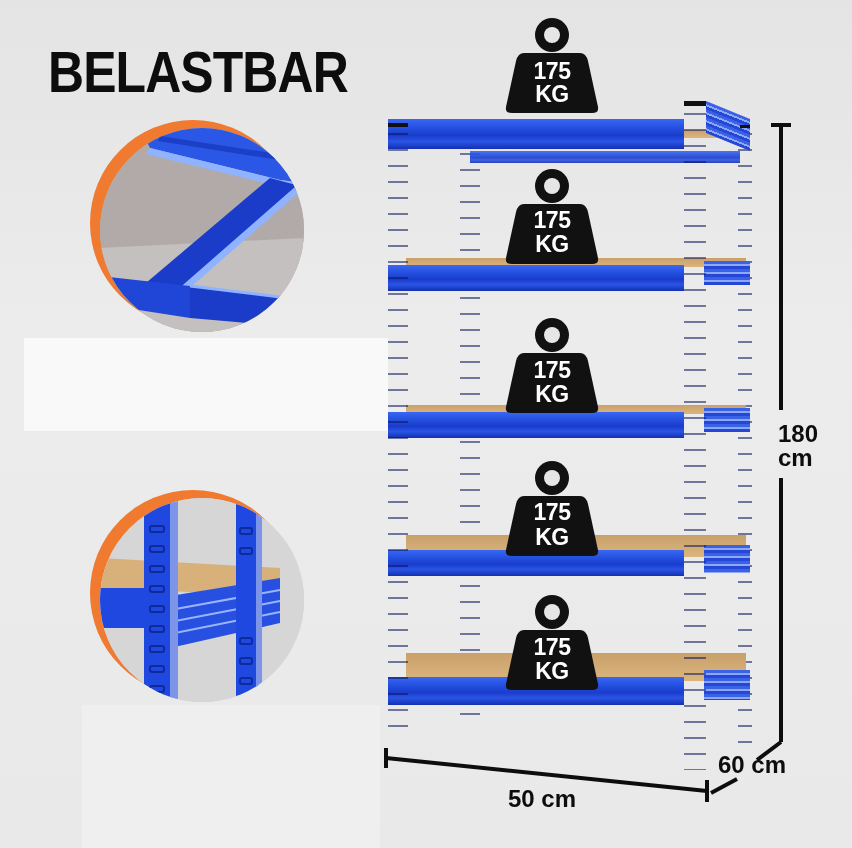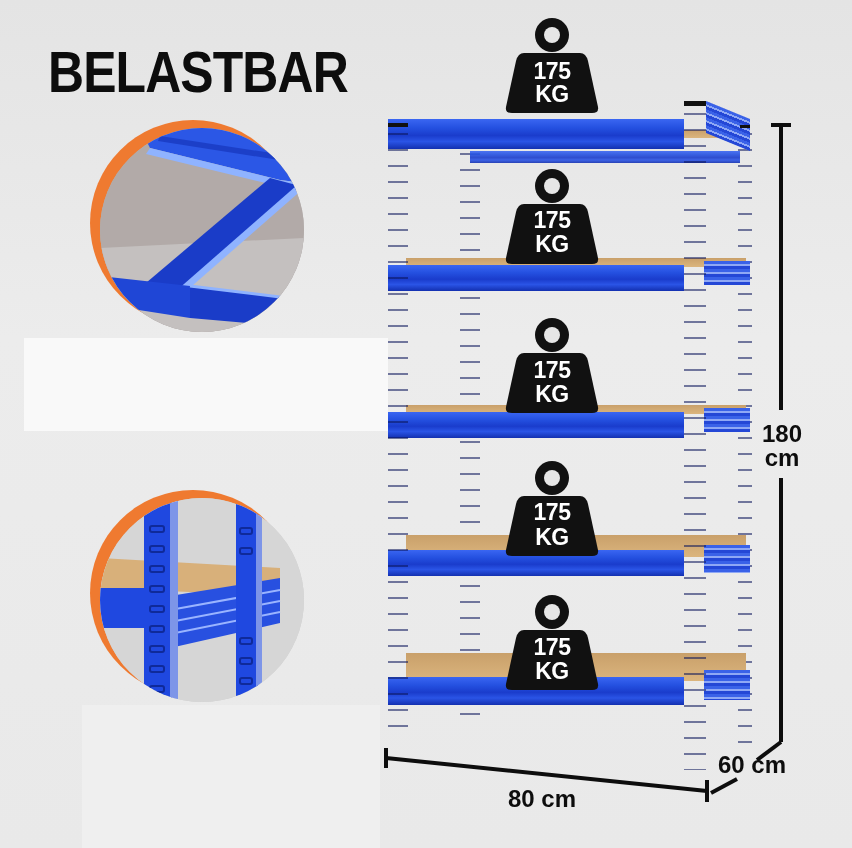--- a/index.html
+++ b/index.html
@@ -202,20 +202,20 @@
   <line x1="781" y1="478" x2="781" y2="742" stroke="#0d0d0d" stroke-width="4"></line>
 
   <line x1="781" y1="742" x2="757" y2="760" stroke="#0d0d0d" stroke-width="4"></line>
   <line x1="737" y1="779" x2="711" y2="793" stroke="#0d0d0d" stroke-width="4"></line>
 
   <line x1="386" y1="758" x2="707" y2="791" stroke="#0d0d0d" stroke-width="4"></line>
   <line x1="386" y1="748" x2="386" y2="768" stroke="#0d0d0d" stroke-width="4"></line>
   <line x1="707" y1="780" x2="707" y2="802" stroke="#0d0d0d" stroke-width="4"></line>
 </svg>
 
-<div class="abs dim-label" style="left:757px; top:422px; width:50px; text-align:center;">
+<div class="abs dim-label" style="left:778px; top:422px; width:50px; text-align:left;">
   <div>180</div>
   <div>cm</div>
 </div>
 
-<div class="abs dim-label" style="left:508px; top:787px;">80 cm</div>
+<div class="abs dim-label" style="left:508px; top:787px;">50 cm</div>
 
 <div class="abs dim-label" style="left:718px; top:753px;">60 cm</div>
 
 </body></html>

